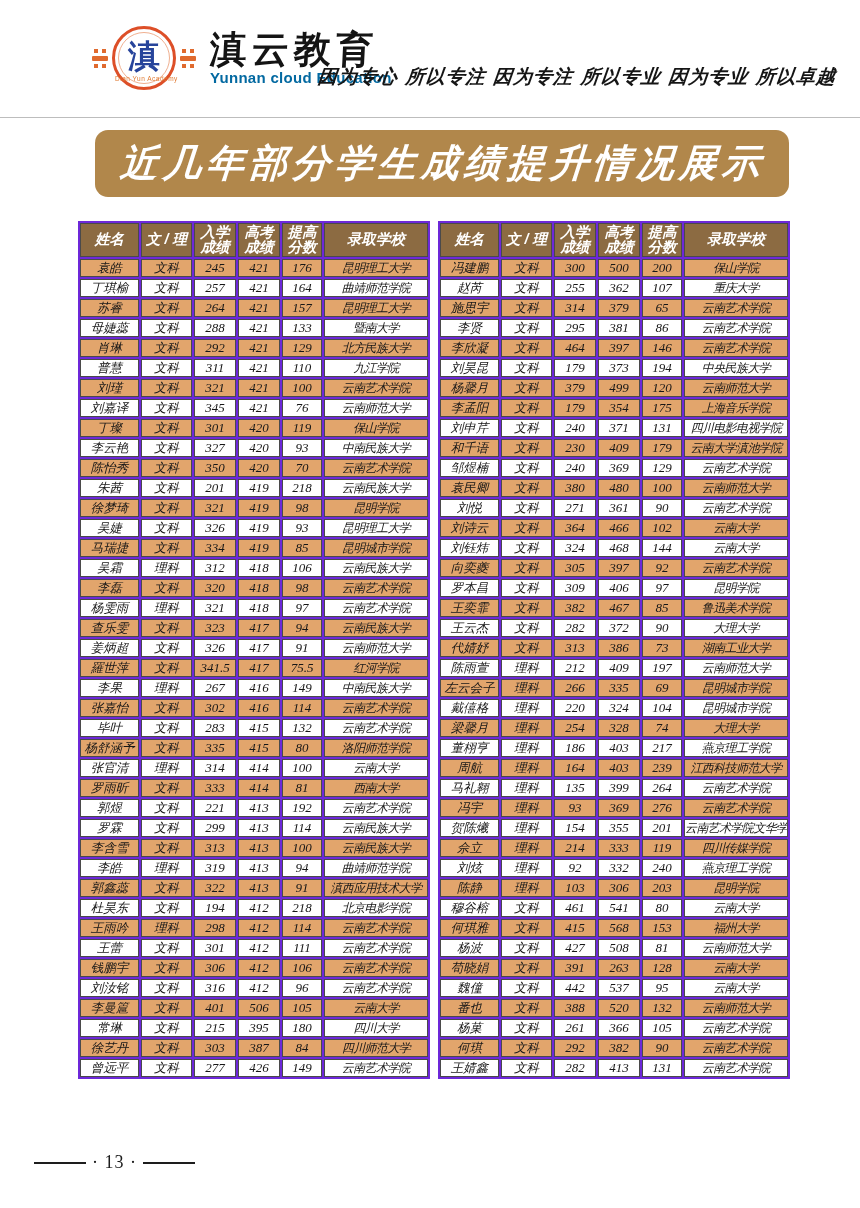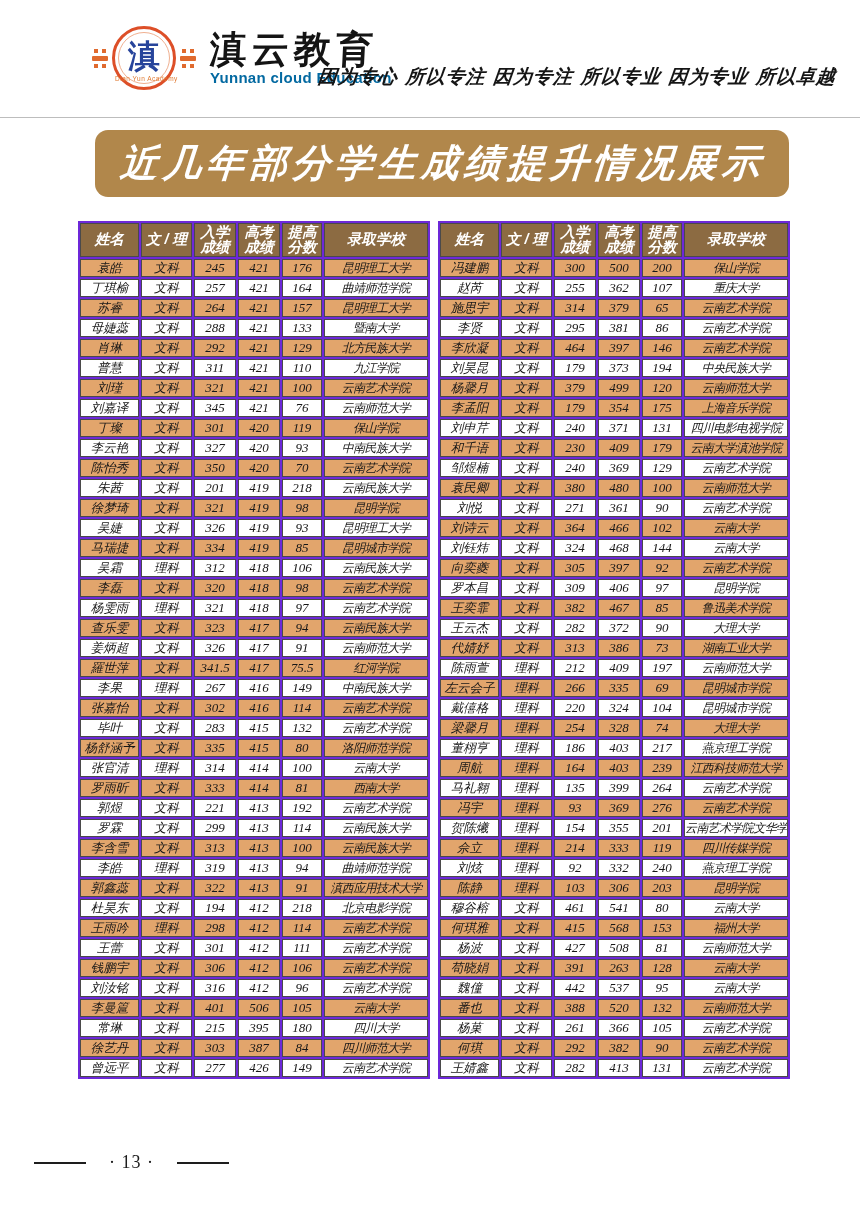--- a/index.html
+++ b/index.html
@@ -89,21 +89,21 @@
   table.score-table col.c-name   { width: 59px; }
   table.score-table col.c-track  { width: 51px; }
   table.score-table col.c-entry  { width: 42px; }
   table.score-table col.c-gaokao { width: 42px; }
   table.score-table col.c-gain   { width: 40px; }
   table.score-table col.c-school { width: auto; }
 
   
   .footer {
     position: absolute; top: 1152px; left: 34px;
-    display: flex; align-items: center; gap: 23px;
+    display: flex; align-items: center; gap: 6px;
   }
   .footer .rule { width: 52px; height: 2px; background: #1d1d1d; }
   .footer .page-num {
     font-family: "Liberation Serif", serif; font-size: 18px; color: #1d1d1d; letter-spacing: 1px;
   }
 </style>
 </head>
 <body>
 
 <div class="page">

